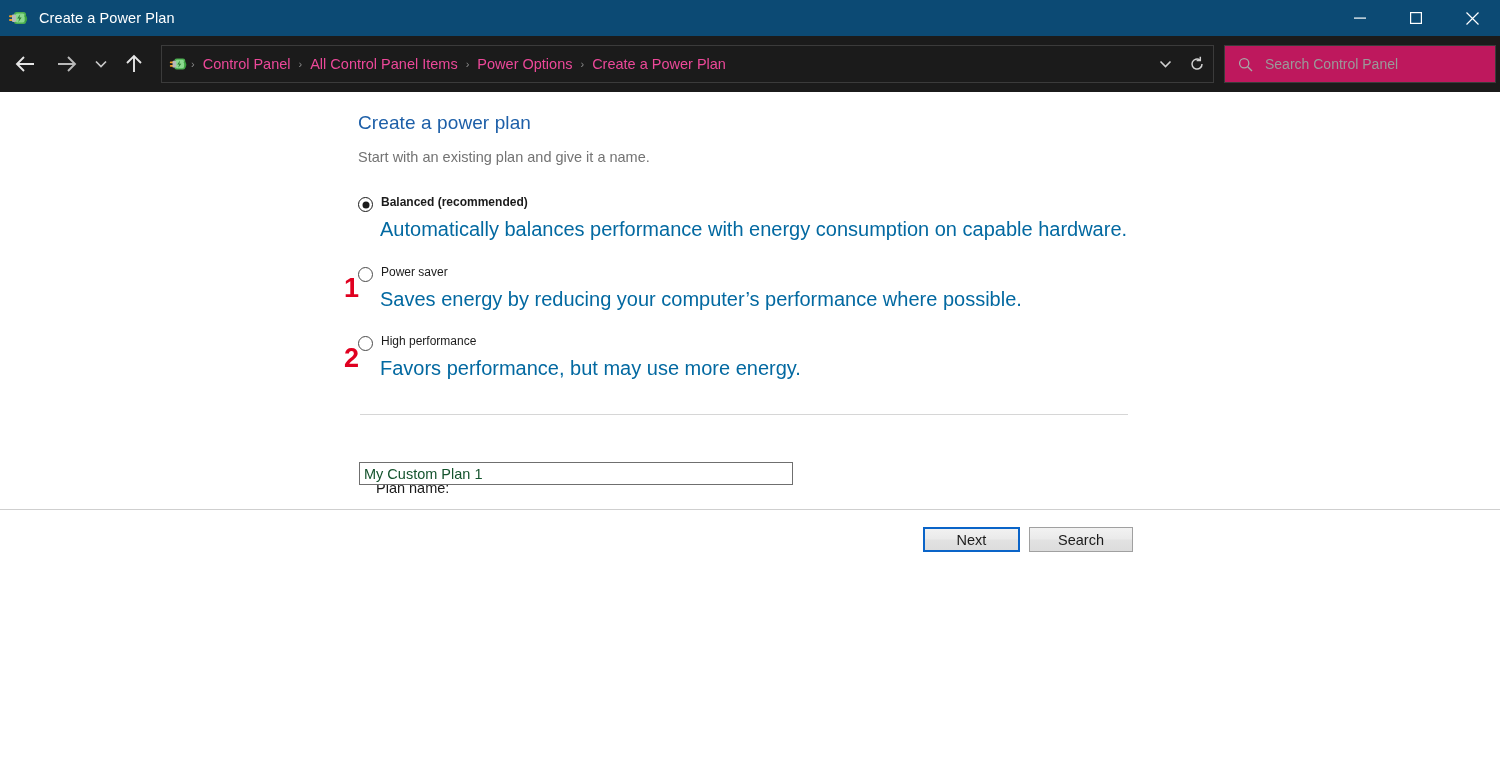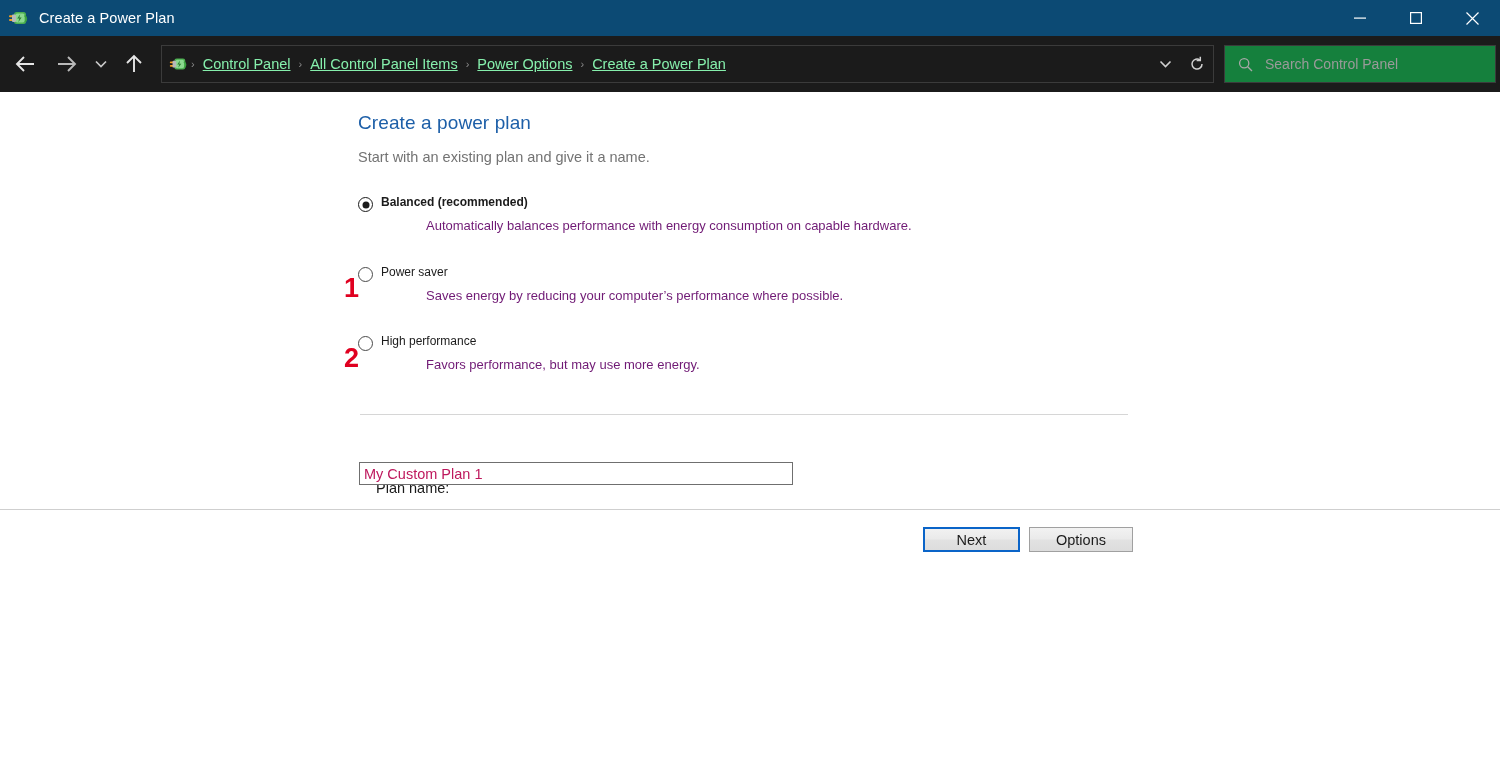--- a/index.html
+++ b/index.html
@@ -58,38 +58,38 @@
     height: 38px;
     flex: none;
     width: 1053px;
     background: #1b1b1b;
     border: 1px solid #3b3b3b;
     display: flex; align-items: center;
     padding-left: 6px;
   }
   #crumb-icon { width: 20px; height: 20px; flex: none; margin-right: 2px; }
   .crumb {
-    color: #86efac; font-size: 14.5px; padding: 0 7px;
-    white-space: nowrap; cursor: default; text-decoration: underline;
+    color: #ec4899; font-size: 14.5px; padding: 0 7px;
+    white-space: nowrap; cursor: default;
   }
   .crumb-sep {
     color: #8a8a8a; font-size: 11px; padding: 0 1px; user-select: none;
   }
   #crumb-tools { margin-left: auto; display: flex; align-items: center; height: 100%; }
   .crumb-tool {
     width: 32px; height: 36px; display: flex; align-items: center;
     justify-content: center; cursor: default;
   }
   .crumb-tool svg { display: block; }
 
   #searchbox {
     margin-left: 10px; margin-right: 12px;
     width: 272px; height: 38px; flex: none;
     border: 1px solid #3b3b3b;
-    background: #15803d;
+    background: #be185d;
     display: flex; align-items: center;
   }
   #search-icon-wrap { width: 40px; display: flex; justify-content: center; align-items: center; }
   #search-input {
     flex: 1; background: transparent; border: none; outline: none;
     color: #d8d8d8; font-family: "Liberation Sans", sans-serif; font-size: 14px;
     padding: 0;
   }
   #search-input::placeholder { color: #9a9a9a; opacity: 1; }
 
@@ -120,21 +120,21 @@
     content: ""; position: absolute; left: 50%; top: 50%;
     width: 7px; height: 7px; border-radius: 50%;
     background: #1b1b1b; transform: translate(-50%,-50%);
   }
   .opt-label {
     margin-left: 8px; font-size: 12px; color: #1b1b1b; white-space: nowrap;
     cursor: default;
   }
   .opt-label.bold { font-weight: bold; }
   .opt-desc {
-    margin-left: 68px; margin-top: 6px; font-size: 13px; color: #701a75;
+    margin-left: 22px; margin-top: 6px; font-size: 20px; color: #0369a1;
     white-space: nowrap;
   }
 
   .annot {
     position: absolute; color: #e00020; font-size: 27px;
     font-weight: bold; font-family: "Liberation Sans", sans-serif;
     line-height: 1;
   }
 
   #divider {
@@ -143,21 +143,21 @@
   }
   #planname-label {
     position: absolute; left: 376px; top: 343px;
     font-size: 14.5px; color: #1b1b1b; margin-top: 45px;
   }
   #planname-input {
     position: absolute; left: 359px; top: 370px;
     width: 434px; height: 23px;
     border: 1px solid #6f6f6f; background: #ffffff;
     font-family: "Liberation Sans", sans-serif; font-size: 14.5px;
-    color: #be185d; padding: 0 4px; outline: none;
+    color: #14532d; padding: 0 4px; outline: none;
   }
 
   
   #footer-sep {
     position: absolute; left: 0; top: 509px; width: 1500px; height: 1px;
     background: #cfcfcf;
   }
   #footer {
     position: absolute; left: 0; top: 510px; width: 1500px; height: 273px;
     background: #ffffff;
@@ -318,14 +318,14 @@
 
   <div id="divider"></div>
 
   <div id="planname-label">Plan name:</div>
   <input id="planname-input" type="text" value="My Custom Plan 1" style="">
 </div>
 
 <div id="footer-sep"></div>
 <div id="footer">
   <div class="btn" id="btn-next">Next</div>
-  <div class="btn" id="btn-cancel">Options</div>
+  <div class="btn" id="btn-cancel">Search</div>
 </div>
 
 </body></html>

